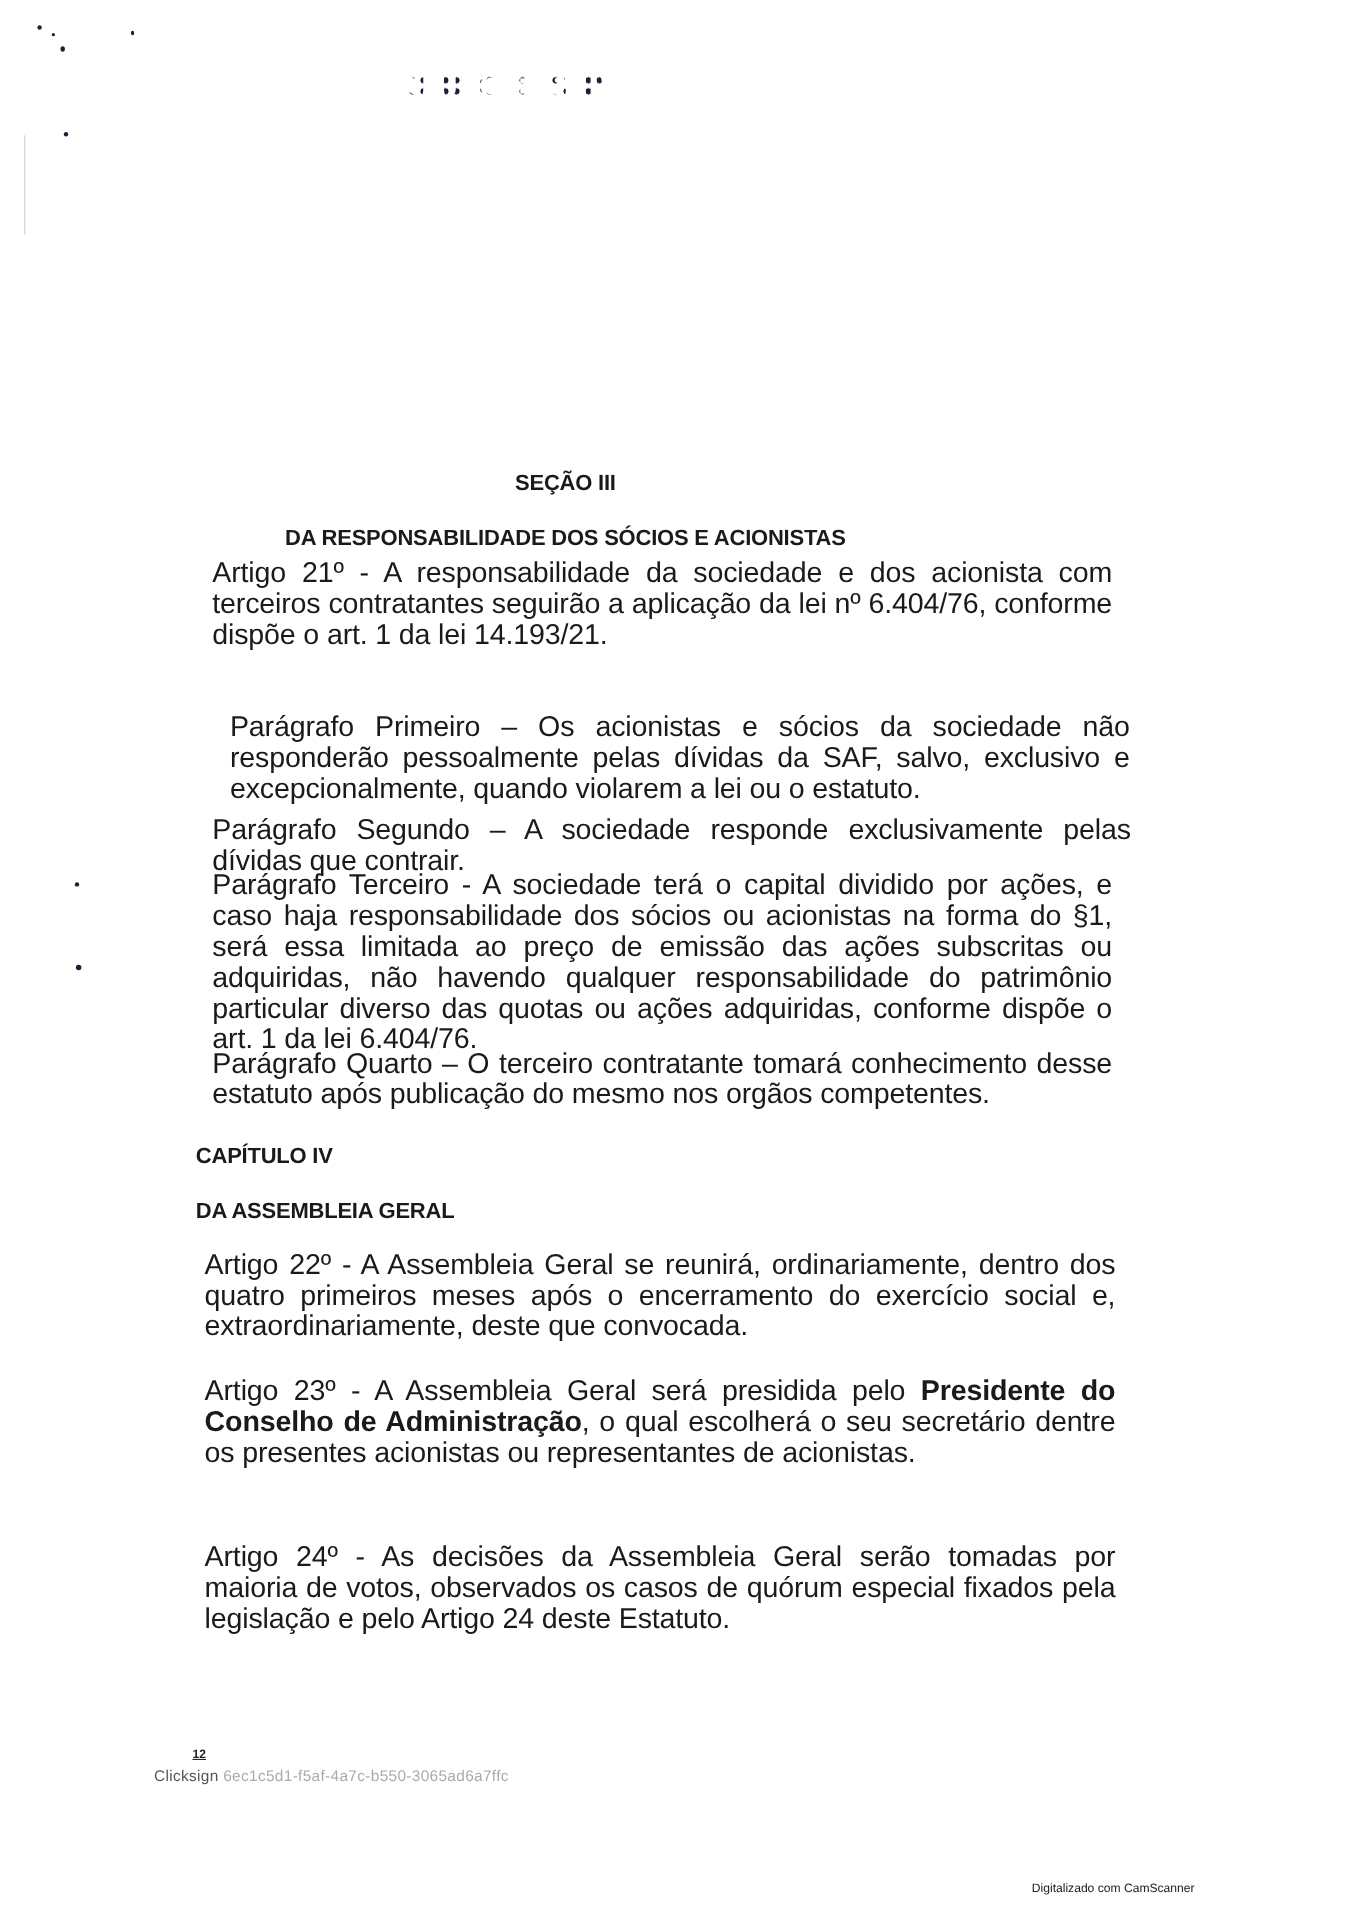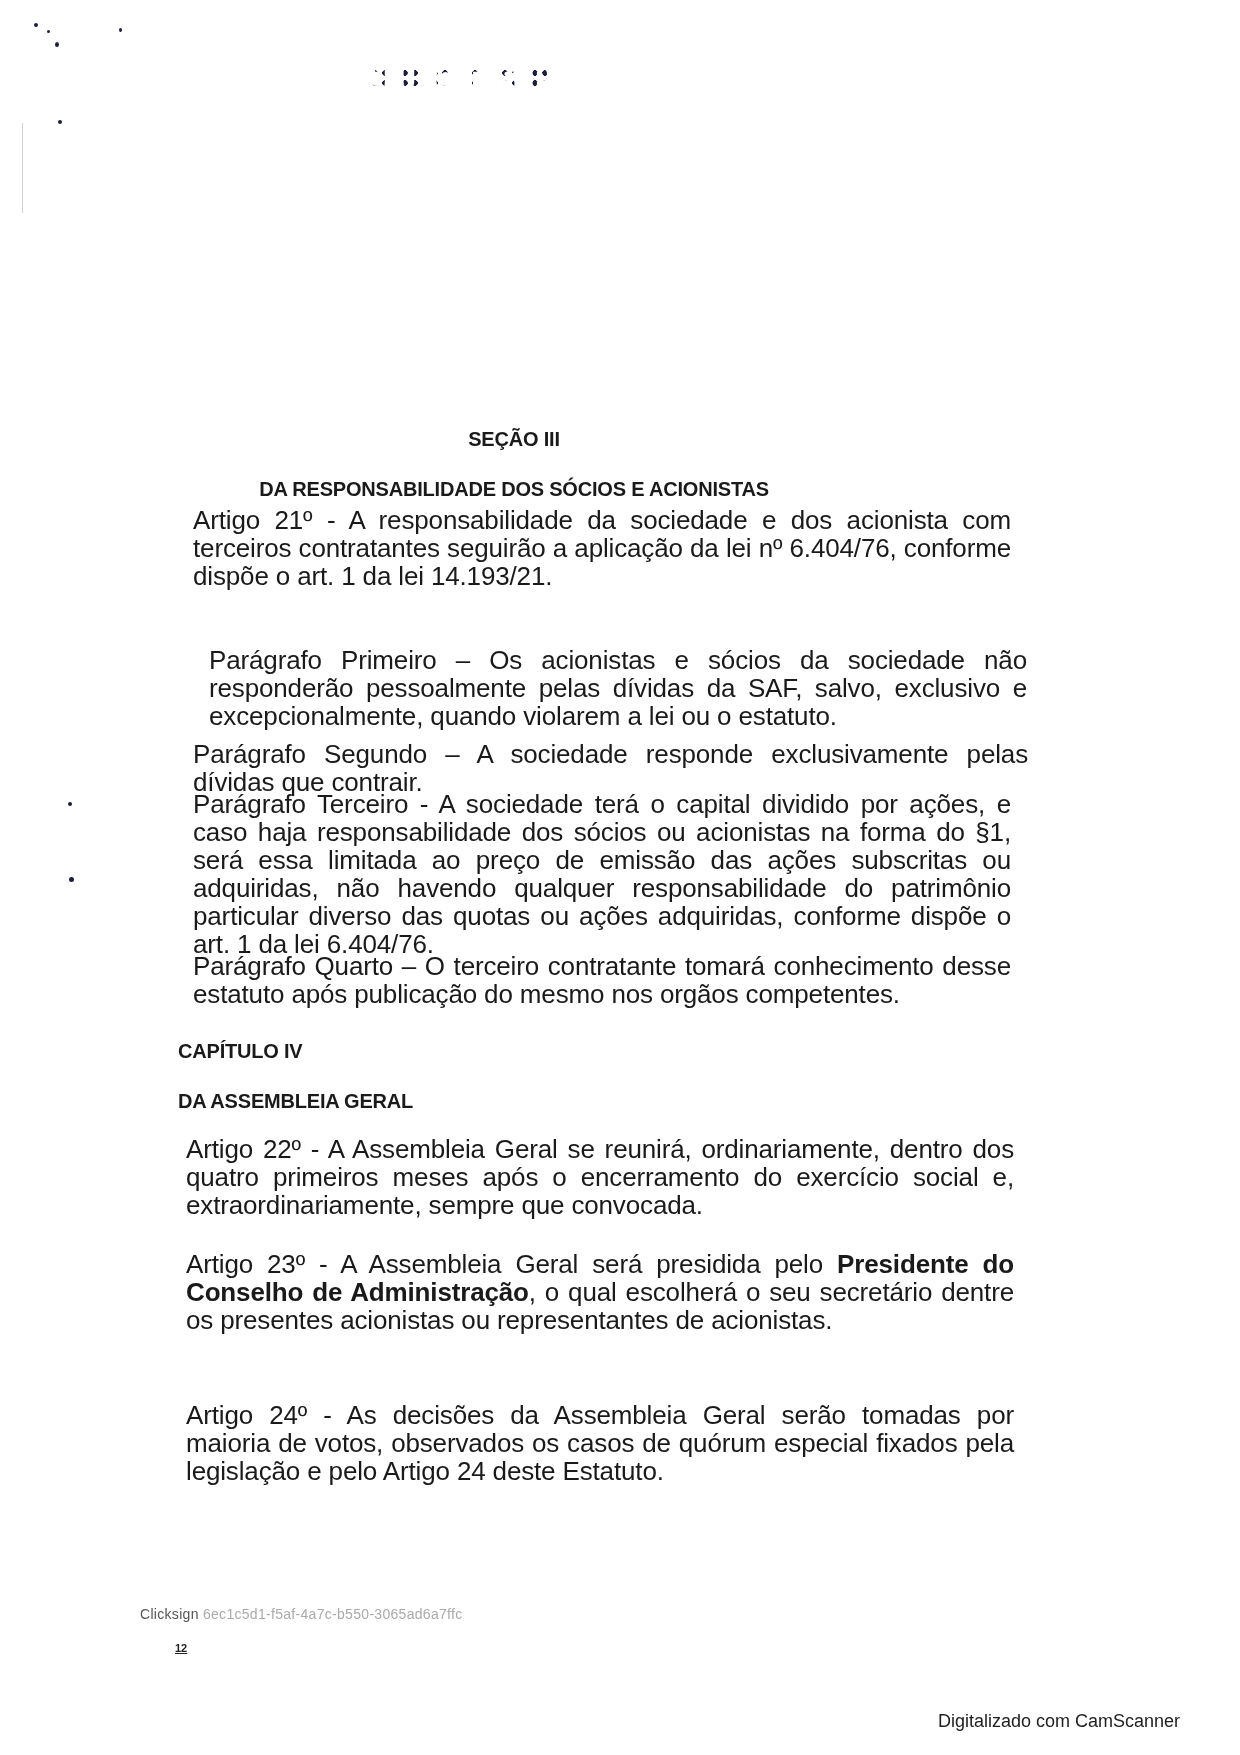--- a/index.html
+++ b/index.html
@@ -28,24 +28,24 @@
       font-size: 20px; letter-spacing: -0.2px;
     }
     .para {
       position: absolute; left: 193px; width: 818px; font-size: 26px; line-height: 28px;
       text-align: justify; letter-spacing: -0.15px;
     }
     .para.left2 { left: 186px; width: 828px; }
     .heading-left { position: absolute; left: 178px; font-weight: bold; font-size: 20px; letter-spacing: -0.2px; }
     b { font-weight: bold; }
 
-    .pagenum { position: absolute; left: 175px; top: 1642px; font-size: 11px; font-weight: bold; color: #222; text-decoration: underline; }
+    .pagenum { position: absolute; left: 175px; top: 1589px; font-size: 11px; font-weight: bold; color: #222; text-decoration: underline; }
     .clicksign { position: absolute; left: 140px; top: 1606px; font-size: 14px; color: #555; letter-spacing: 0.3px; }
     .clicksign .hash { color: #aaa; }
-    .camscanner { position: absolute; left: 938px; top: 1711px; font-size: 18px; color: #222; font-family: "Liberation Sans", sans-serif; }
+    .camscanner { position: absolute; left: 938px; top: 1711px; font-size: 11px; color: #222; font-family: "Liberation Sans", sans-serif; }
   </style>
 </head>
 <body>
 
 <div class="dot" style="left:34px;top:23px;width:4px;height:4px;"></div>
 <div class="dot" style="left:47px;top:30px;width:3px;height:3px;"></div>
 <div class="dot" style="left:55px;top:42px;width:4px;height:5px;"></div>
 <div class="dot" style="left:119px;top:28px;width:3px;height:4px;"></div>
 <div class="dot" style="left:58px;top:120px;width:4px;height:4px;"></div>
 <div class="dot" style="left:68px;top:802px;width:4px;height:4px;"></div>
@@ -62,21 +62,21 @@
 
   <p class="para" style="top:506px;margin:0;">Artigo 21º - A responsabilidade da sociedade e dos acionista com terceiros contratantes seguirão a aplicação da lei nº 6.404/76, conforme dispõe o art. 1 da lei 14.193/21.</p>
   <p class="para" style="top:630px;margin:16px;">Parágrafo Primeiro – Os acionistas e sócios da sociedade não responderão pessoalmente pelas dívidas da SAF, salvo, exclusivo e excepcionalmente, quando violarem a lei ou o estatuto.</p>
   <p class="para" style="top:740px;margin:0;width:835px;">Parágrafo Segundo – A sociedade responde exclusivamente pelas dívidas que contrair.</p>
   <p class="para" style="top:790px;margin:0;">Parágrafo Terceiro - A sociedade terá o capital dividido por ações, e caso haja responsabilidade dos sócios ou acionistas na forma do §1, será essa limitada ao preço de emissão das ações subscritas ou adquiridas, não havendo qualquer responsabilidade do patrimônio particular diverso das quotas ou ações adquiridas, conforme dispõe o art. 1 da lei 6.404/76.</p>
   <p class="para" style="top:952px;margin:0;">Parágrafo Quarto – O terceiro contratante tomará conhecimento desse estatuto após publicação do mesmo nos orgãos competentes.</p>
 
   <div class="heading-left" style="top:1040px;">CAPÍTULO IV</div>
   <div class="heading-left" style="top:1090px;">DA ASSEMBLEIA GERAL</div>
 
-  <p class="para left2" style="top:1135px;margin:0;">Artigo 22º - A Assembleia Geral se reunirá, ordinariamente, dentro dos quatro primeiros meses após o encerramento do exercício social e, extraordinariamente, sempre que convocada.</p>
+  <p class="para left2" style="top:1135px;margin:0;">Artigo 22º - A Assembleia Geral se reunirá, ordinariamente, dentro dos quatro primeiros meses após o encerramento do exercício social e, extraordinariamente, deste que convocada.</p>
   <p class="para left2" style="top:1250px;margin:0;"><span>Artigo 23º - A Assembleia Geral será presidida pelo </span><b>Presidente do Conselho de Administração</b><span>, o qual escolherá o seu secretário dentre os presentes acionistas ou representantes de acionistas.</span></p>
   <p class="para left2" style="top:1401px;margin:0;">Artigo 24º - As decisões da Assembleia Geral serão tomadas por maioria de votos, observados os casos de quórum especial fixados pela legislação e pelo Artigo 24 deste Estatuto.</p>
 </div>
 
 <div class="pagenum">12</div>
 <div class="clicksign">
   <span>Clicksign</span>
   <span class="hash">6ec1c5d1-f5af-4a7c-b550-3065ad6a7ffc</span>
 </div>
 <div class="camscanner">Digitalizado com CamScanner</div>

